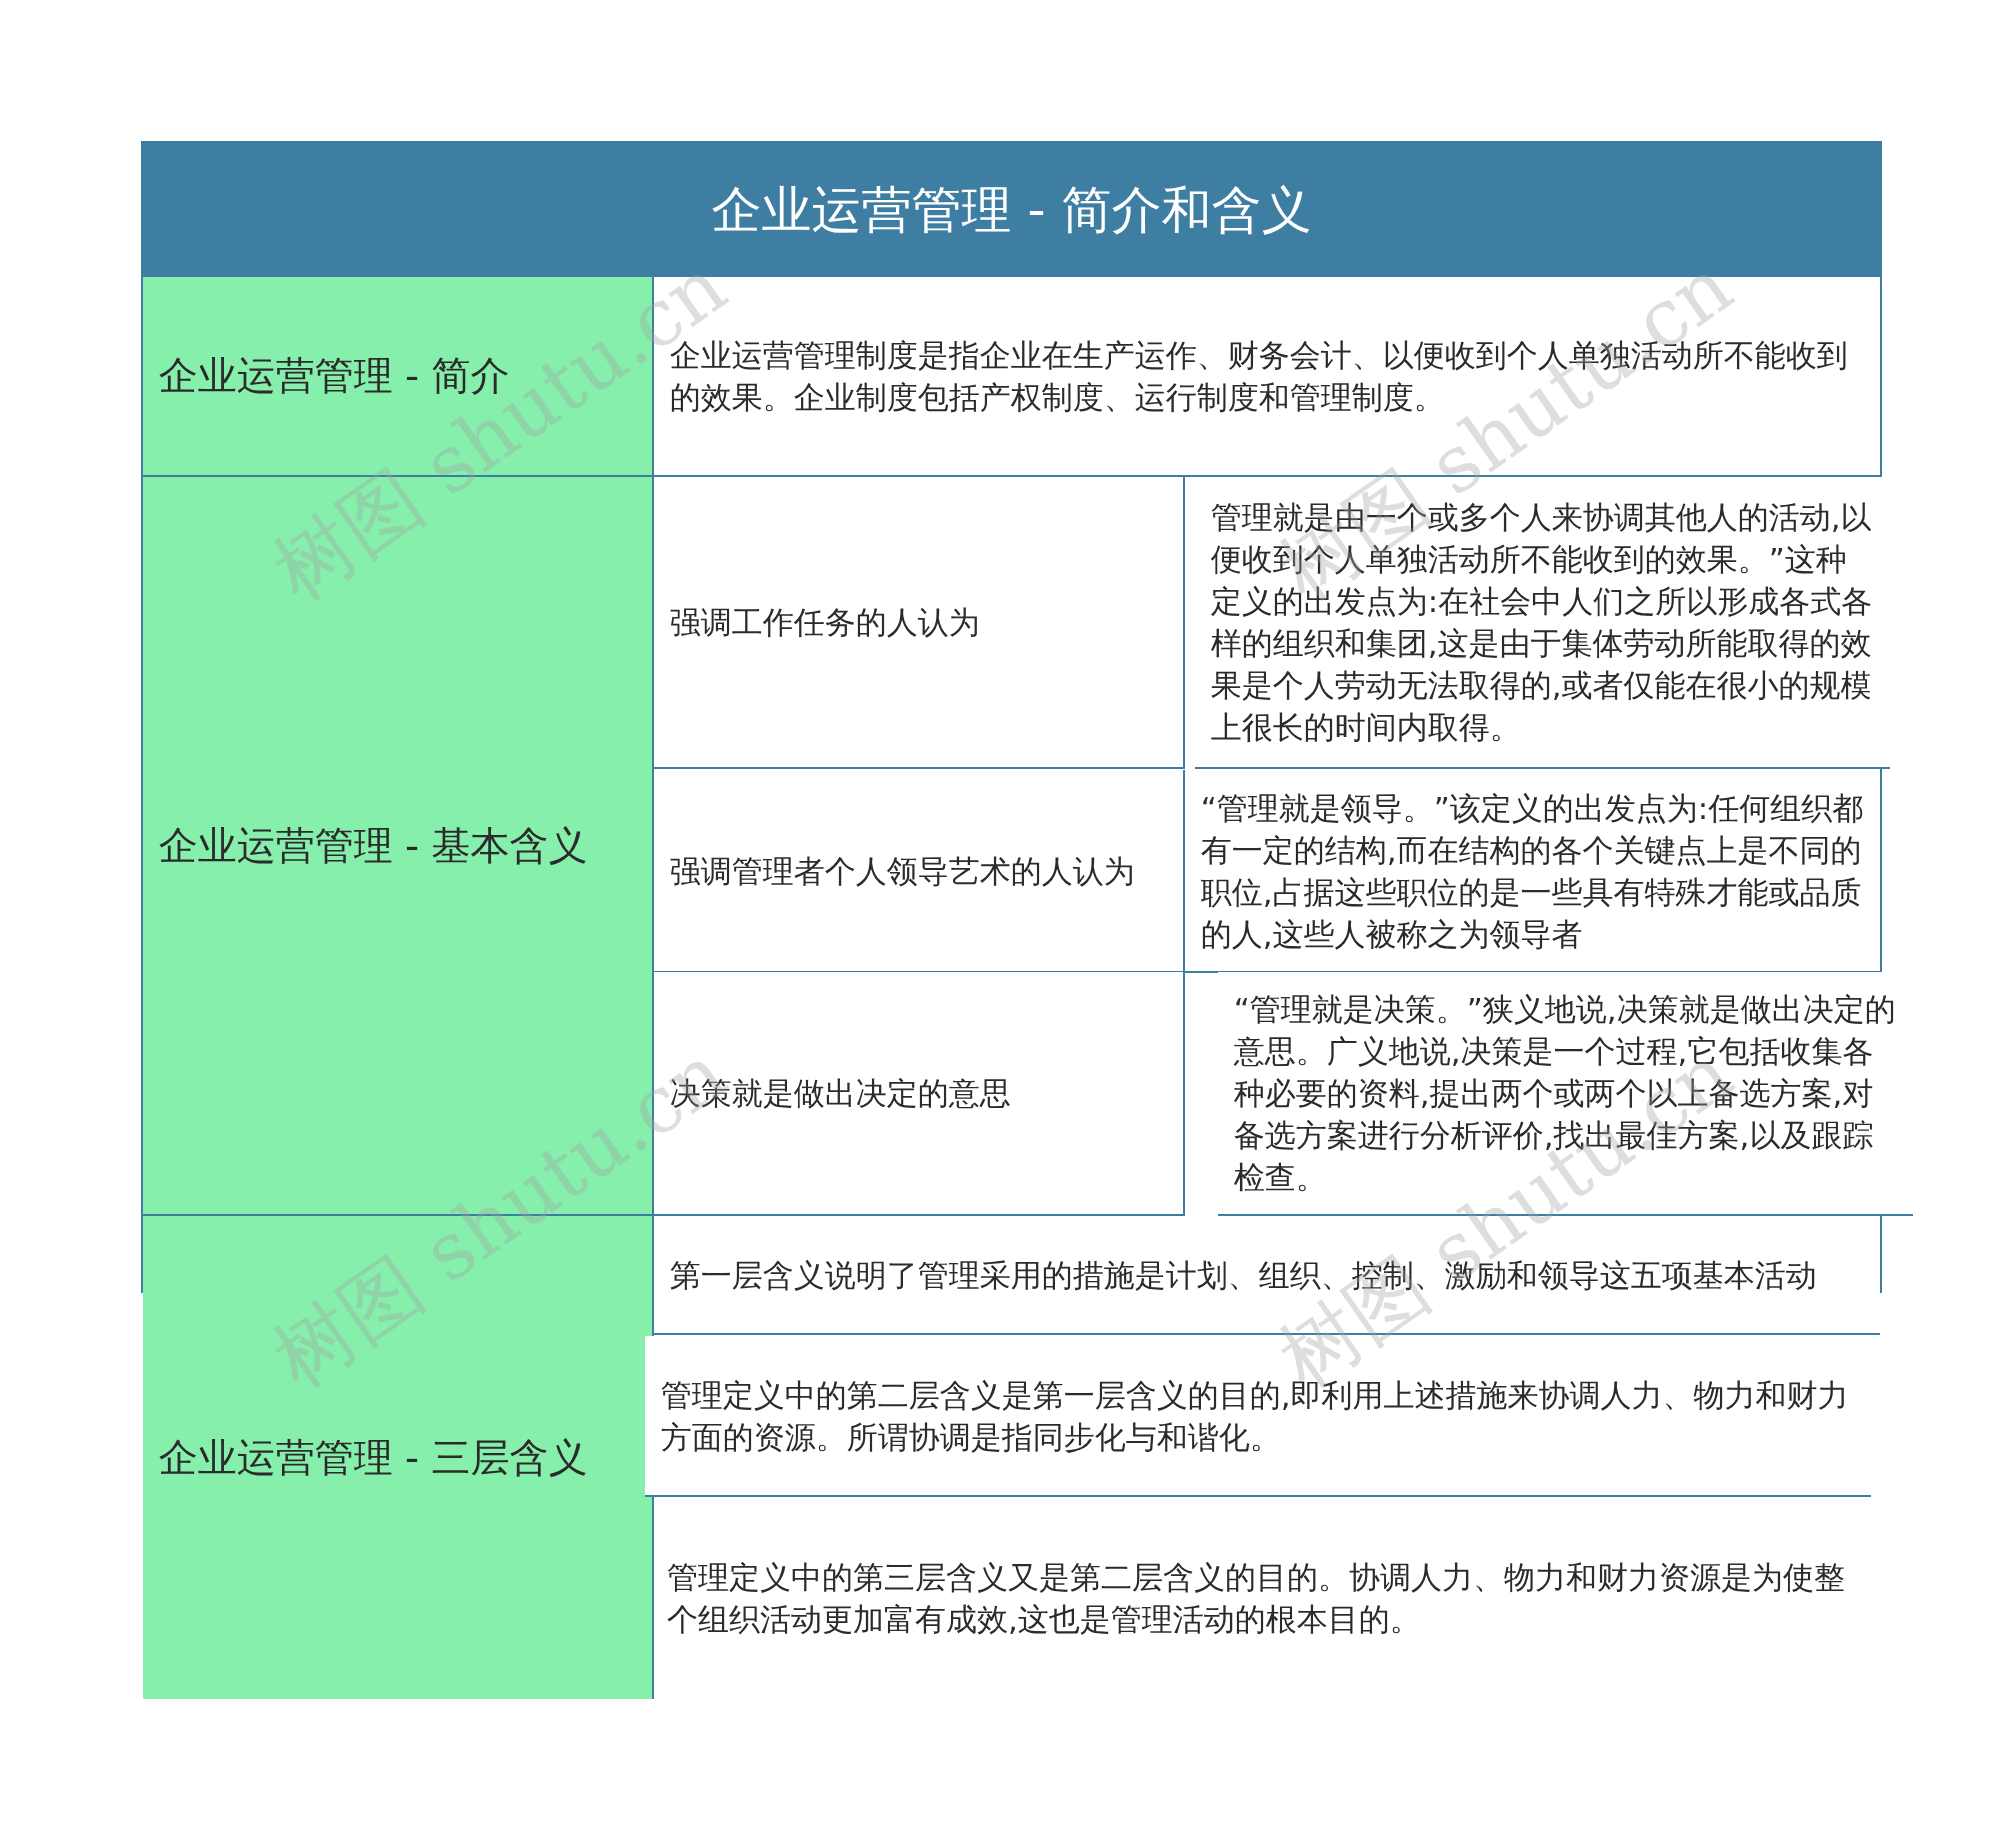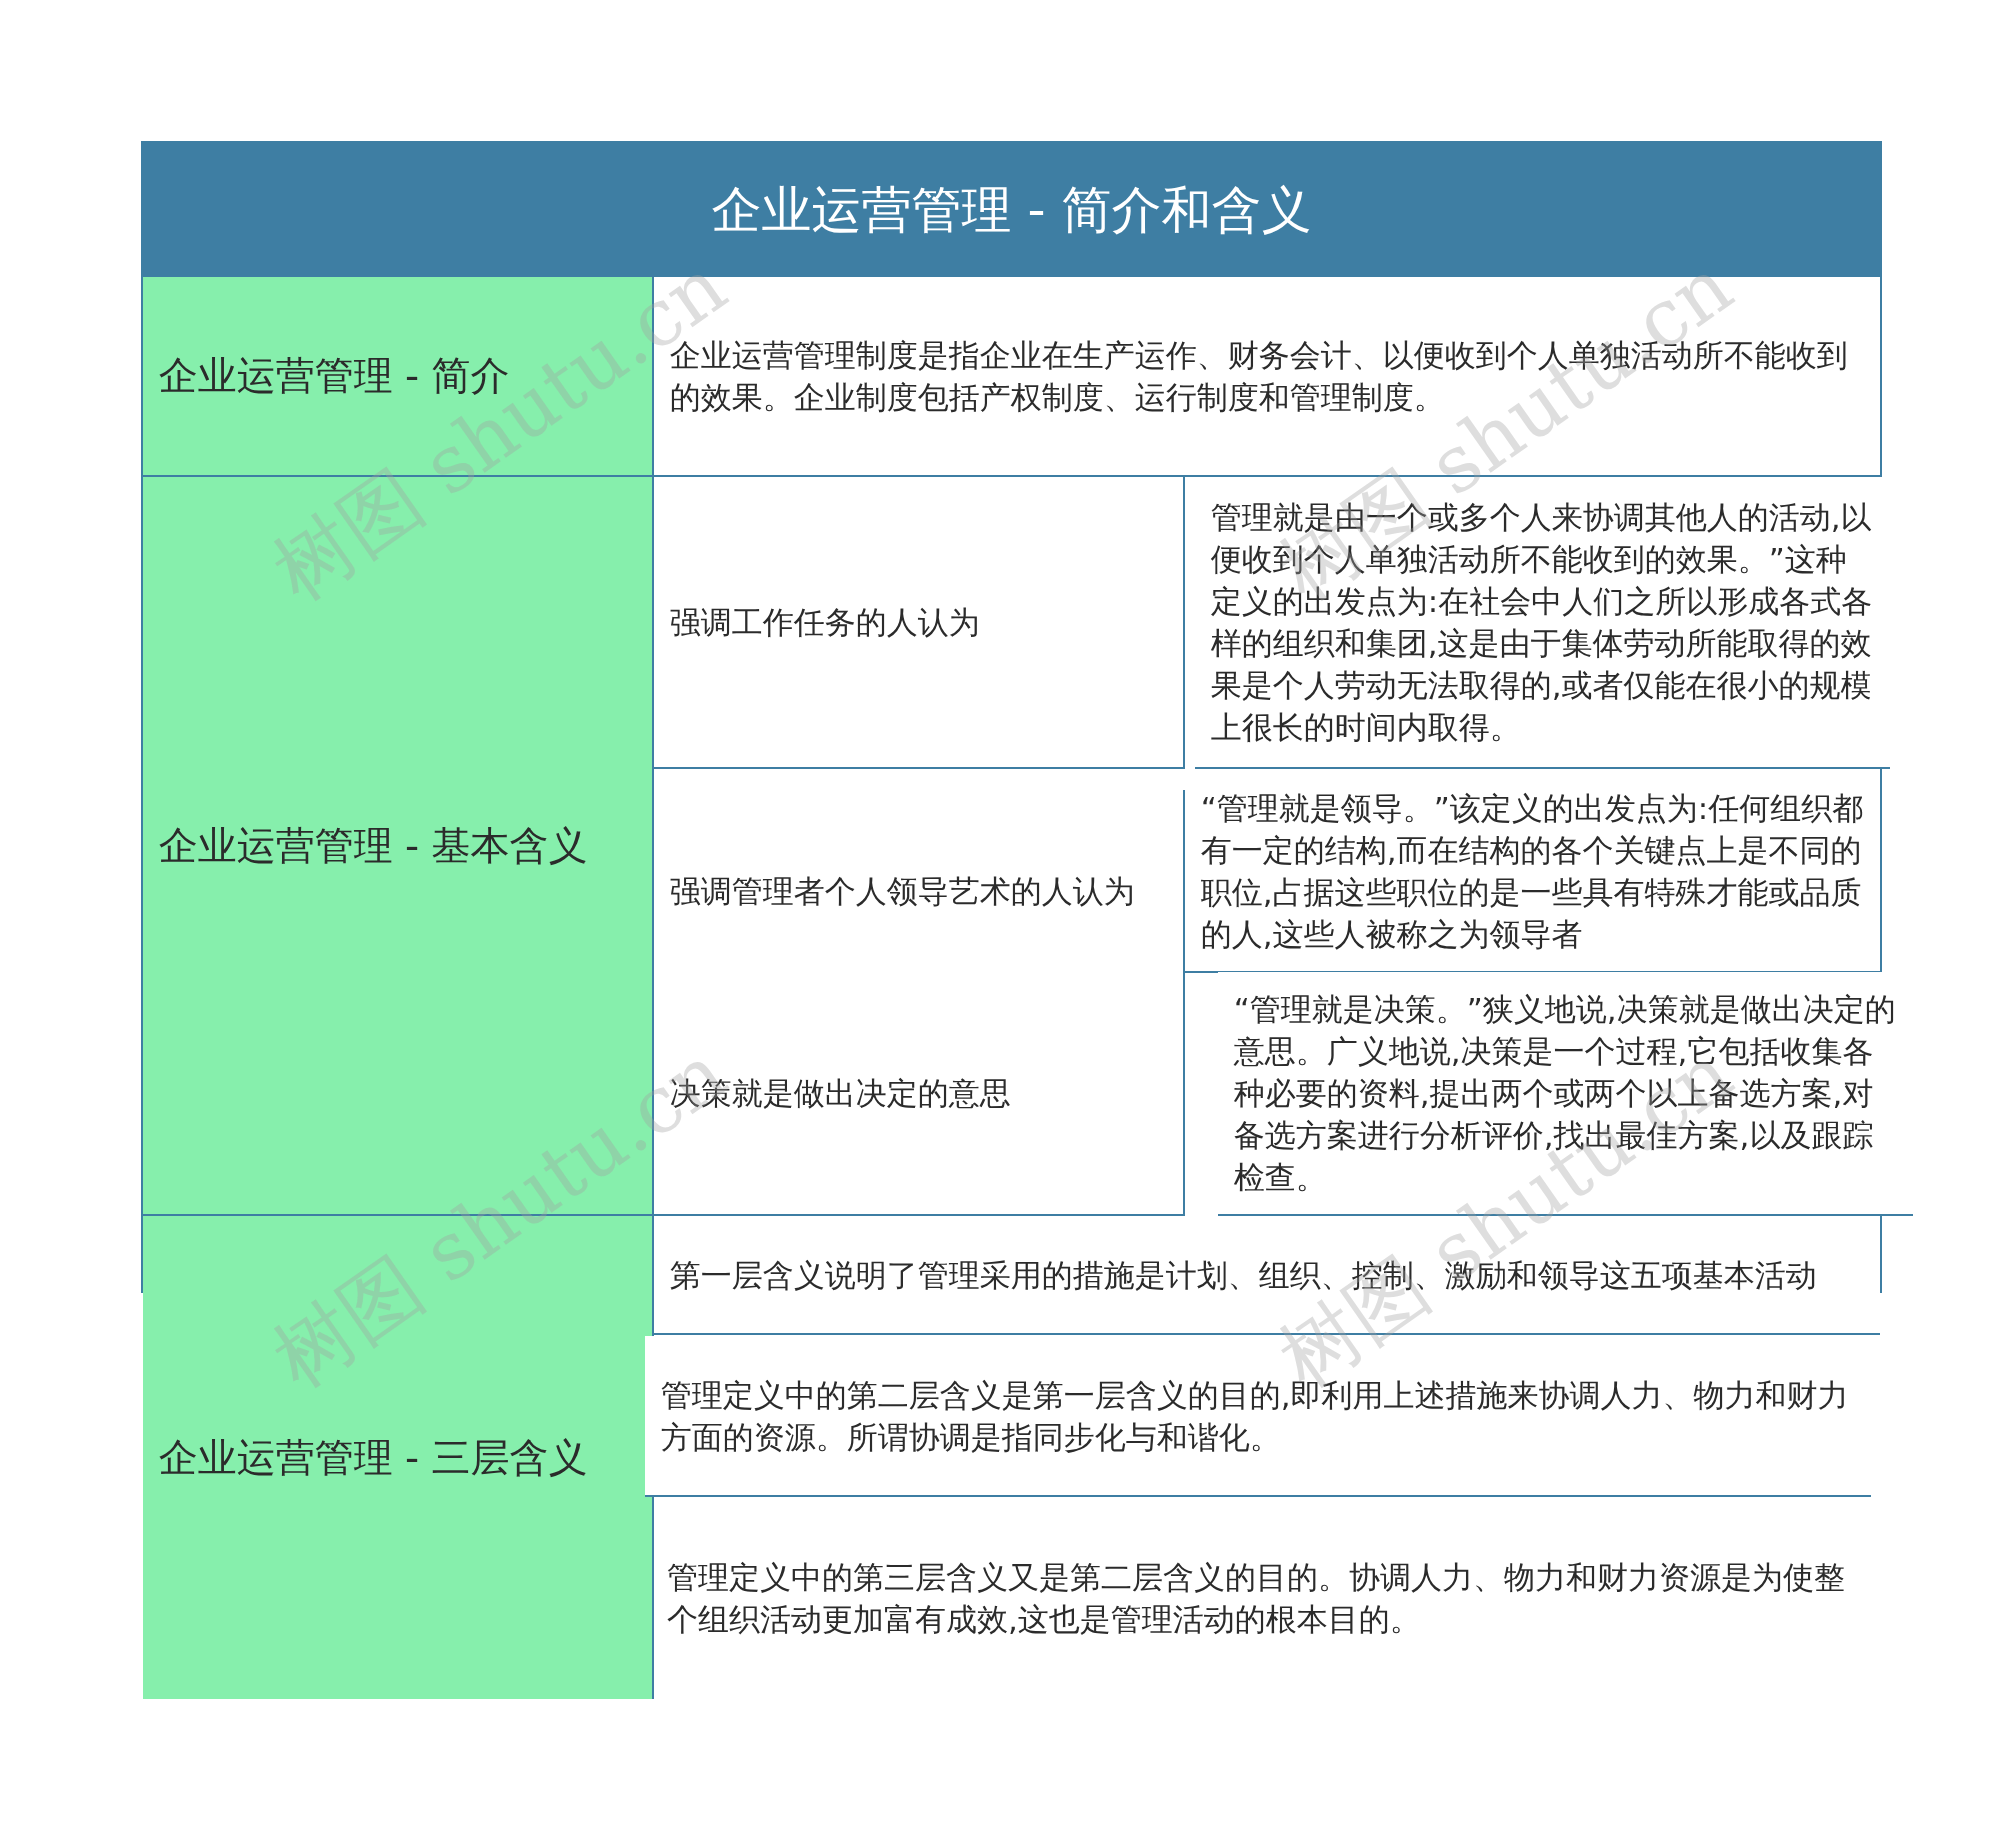--- a/index.html
+++ b/index.html
@@ -29,21 +29,21 @@
 
   <div class="cell cat" style="left:0;top:334px;width:511px;height:739px;">
     <span>企业运营管理 - 基本含义</span>
   </div>
   <div class="cell txt" style="left:511px;top:334px;width:531px;height:292px;">
     <span>强调工作任务的人认为</span>
   </div>
   <div class="cell txt" style="left:1052px;top:334px;width:695px;height:292px;border-right:none;">
     <span>管理就是由一个或多个人来协调其他人的活动,以便收到个人单独活动所不能收到的效果。”这种定义的出发点为:在社会中人们之所以形成各式各样的组织和集团,这是由于集体劳动所能取得的效果是个人劳动无法取得的,或者仅能在很小的规模上很长的时间内取得。</span>
   </div>
-  <div class="cell txt" style="left:511px;top:627px;width:531px;height:203px;margin-top:20px;">
+  <div class="cell txt" style="left:511px;top:627px;width:531px;height:203px;">
     <span>强调管理者个人领导艺术的人认为</span>
   </div>
   <div class="cell txt" style="left:1042px;top:627px;width:695px;height:203px;border-right:none;">
     <span>“管理就是领导。”该定义的出发点为:任何组织都有一定的结构,而在结构的各个关键点上是不同的职位,占据这些职位的是一些具有特殊才能或品质的人,这些人被称之为领导者</span>
   </div>
   <div class="cell txt" style="left:511px;top:829px;width:531px;height:244px;">
     <span>决策就是做出决定的意思</span>
   </div>
   <div class="cell txt" style="left:1075px;top:829px;width:695px;height:244px;border-right:none;">
     <span>“管理就是决策。”狭义地说,决策就是做出决定的意思。广义地说,决策是一个过程,它包括收集各种必要的资料,提出两个或两个以上备选方案,对备选方案进行分析评价,找出最佳方案,以及跟踪检查。</span>

